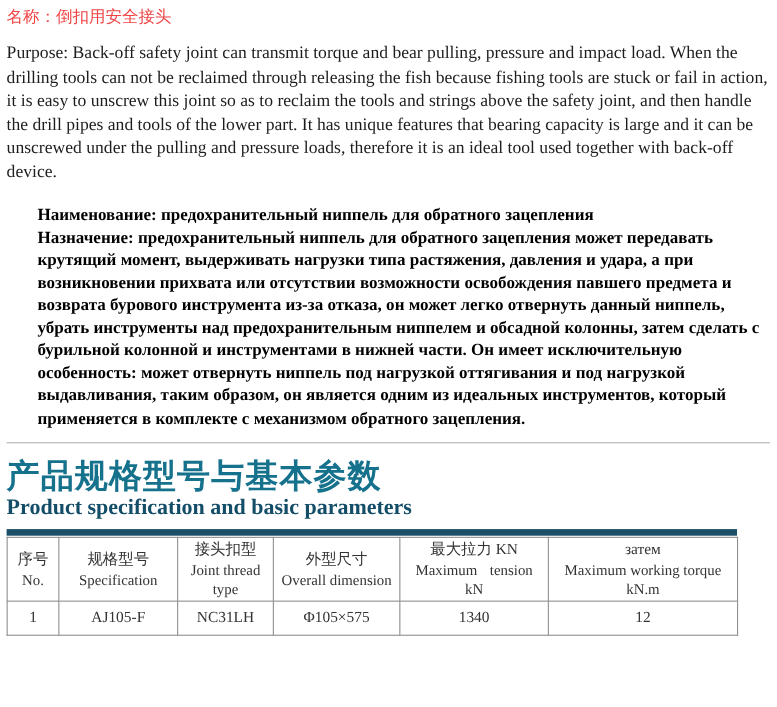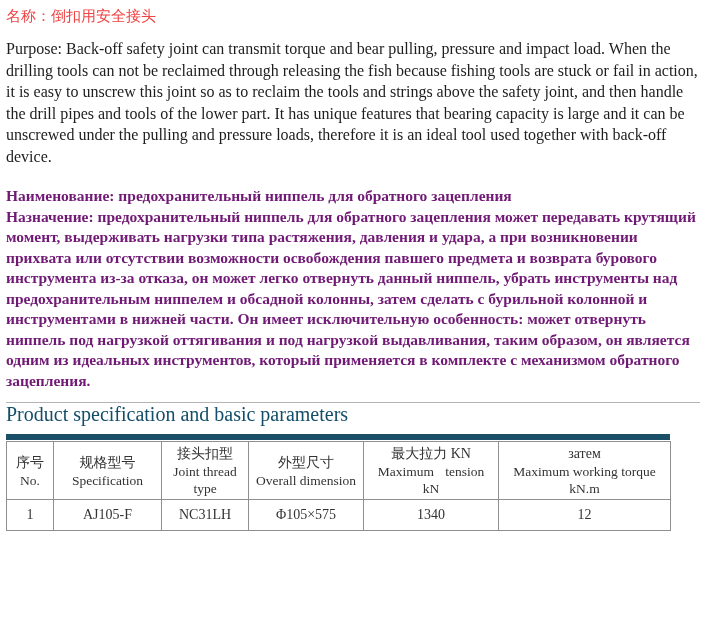--- a/index.html
+++ b/index.html
@@ -18,38 +18,39 @@
     padding-right:2px;
   }
   .en-block{
     margin-top:11px;
     font-size:16px;line-height:21.5px;color:#1d1d1d;
     padding-right:2px;
   }
   .ru-block{
     margin-top:19px;
     font-weight:bold;
-    font-size:15.5px;line-height:20.5px;color:#701a75;
+    font-size:15.5px;line-height:20.5px;color:#000000;
     padding-right:2px;
+    margin-left:28px;
   }
   .divider{
     border:none;border-top:1px solid #b3b3b3;
     margin:11px 0 0 0;
   }
 
   
   .title-cn{
     margin-top:15px;
     font-family:"Liberation Sans", sans-serif;
     font-weight:bold;font-size:30px;line-height:32px;
     letter-spacing:1px;
     color:#15718c;
   }
   .title-en{
-    font-weight:normal;font-size:20px;line-height:23px;
+    font-weight:bold;font-size:20px;line-height:23px;
     color:#134d68;
   }
 
   
   .accent-bar{
     width:664px;height:6px;background:#1b4f68;
     margin-top:8px;margin-bottom:1px;
   }
   table.spec{
     width:664px;border-collapse:collapse;table-layout:fixed;
@@ -79,20 +80,21 @@
     <div>Purpose: Back-off safety joint can transmit torque and bear pulling, pressure and impact load. When the drilling tools can not be reclaimed through releasing the fish because fishing tools are stuck or fail in action, it is easy to unscrew this joint so as to reclaim the tools and strings above the safety joint, and then handle the drill pipes and tools of the lower part. It has unique features that bearing capacity is large and it can be unscrewed under the pulling and pressure loads, therefore it is an ideal tool used together with back-off device.</div>
   </div>
 
   <div class="ru-block">
     <div>Наименование: предохранительный ниппель для обратного зацепления</div>
     <div>Назначение: предохранительный ниппель для обратного зацепления может передавать крутящий момент, выдерживать нагрузки типа растяжения, давления и удара, а при возникновении прихвата или отсутствии возможности освобождения павшего предмета и возврата бурового инструмента из-за отказа, он может легко отвернуть данный ниппель, убрать инструменты над предохранительным ниппелем и обсадной колонны, затем сделать с бурильной колонной и инструментами в нижней части.   Он имеет исключительную особенность: может отвернуть ниппель под нагрузкой оттягивания и под нагрузкой выдавливания, таким образом, он является одним из идеальных инструментов, который применяется в комплекте с механизмом обратного зацепления.</div>
   </div>
 
   <hr class="divider">
 
+  <div class="title-cn">产品规格型号与基本参数</div>
   <div class="title-en">Product specification and basic parameters</div>
 
   <div class="accent-bar"></div>
   <table class="spec" id="table1">
     <colgroup>
       <col style="width:47px">
         <col style="width:108px">
         <col style="width:87px">
       <col style="width:115px">
         <col style="width:135px">

